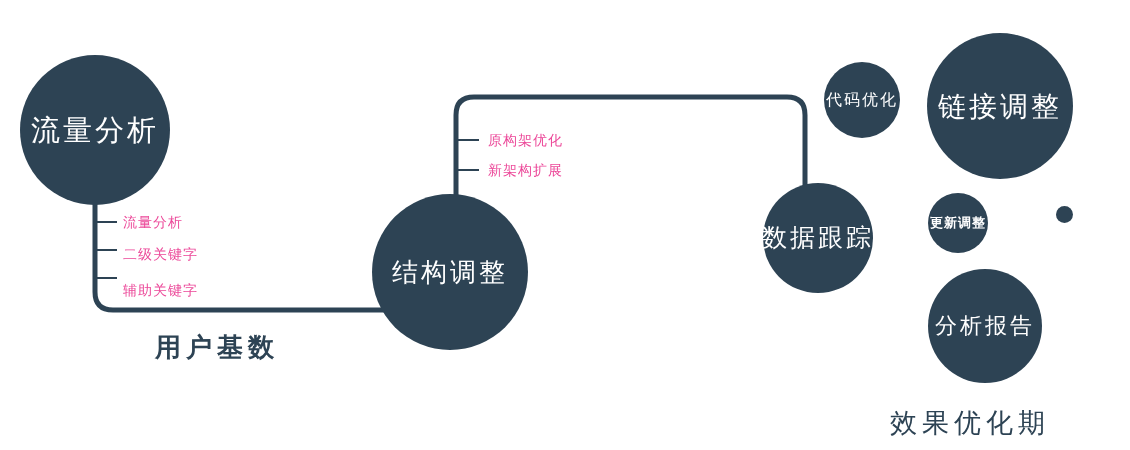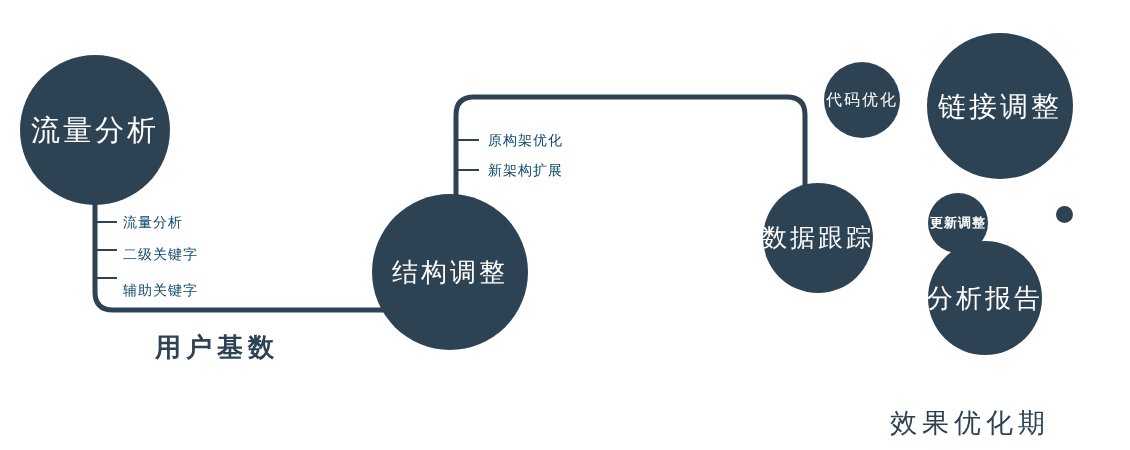--- a/index.html
+++ b/index.html
@@ -43,21 +43,21 @@
     letter-spacing: 3px;
     line-height: 1.25;
   }
   .node span { display: block; white-space: nowrap; }
   .node-traffic  { left: 20px;  top: 55px;  width: 150px; height: 150px; font-size: 29px; text-align: right; }
   .node-structure{ left: 372px; top: 194px; width: 156px; height: 156px; font-size: 26px; }
   .node-tracking { left: 763px; top: 183px; width: 110px; height: 110px; font-size: 25px; }
   .node-code     { left: 824px; top: 62px;  width: 76px;  height: 76px;  font-size: 16px; letter-spacing: 2px; }
   .node-link     { left: 927px; top: 33px;  width: 146px; height: 146px; font-size: 28px; }
   .node-update   { left: 928px; top: 193px; width: 60px;  height: 60px;  font-size: 13px; font-weight: bold; letter-spacing: 1px; }
-  .node-report   { left: 928px; top: 241px; width: 114px; height: 114px; font-size: 26px; }
+  .node-report   { left: 928px; top: 269px; width: 114px; height: 114px; font-size: 22px; }
   .dot {
     position: absolute;
     left: 1056px; top: 206px;
     width: 17px; height: 17px;
     border-radius: 50%;
     background: #2d4354;
   }
   .edge-label {
     position: absolute;
     color: #2d4354;
@@ -78,21 +78,21 @@
   .caption {
     position: absolute;
     left: 890px; top: 405px;
     color: #2d4354;
     font-size: 27px;
     letter-spacing: 5px;
     white-space: nowrap;
   }
   .branch-label {
     position: absolute;
-    color: #0c4a6e;
+    color: #ec4899;
     font-size: 14px;
     letter-spacing: 1px;
     white-space: nowrap;
   }
   .bl-1 { left: 123px; top: 214px; }
   .bl-2 { left: 123px; top: 246px; }
   .bl-3 { left: 123px; top: 282px; }
   .br-1 { left: 488px; top: 132px; }
   .br-2 { left: 488px; top: 162px; }
 </style>

